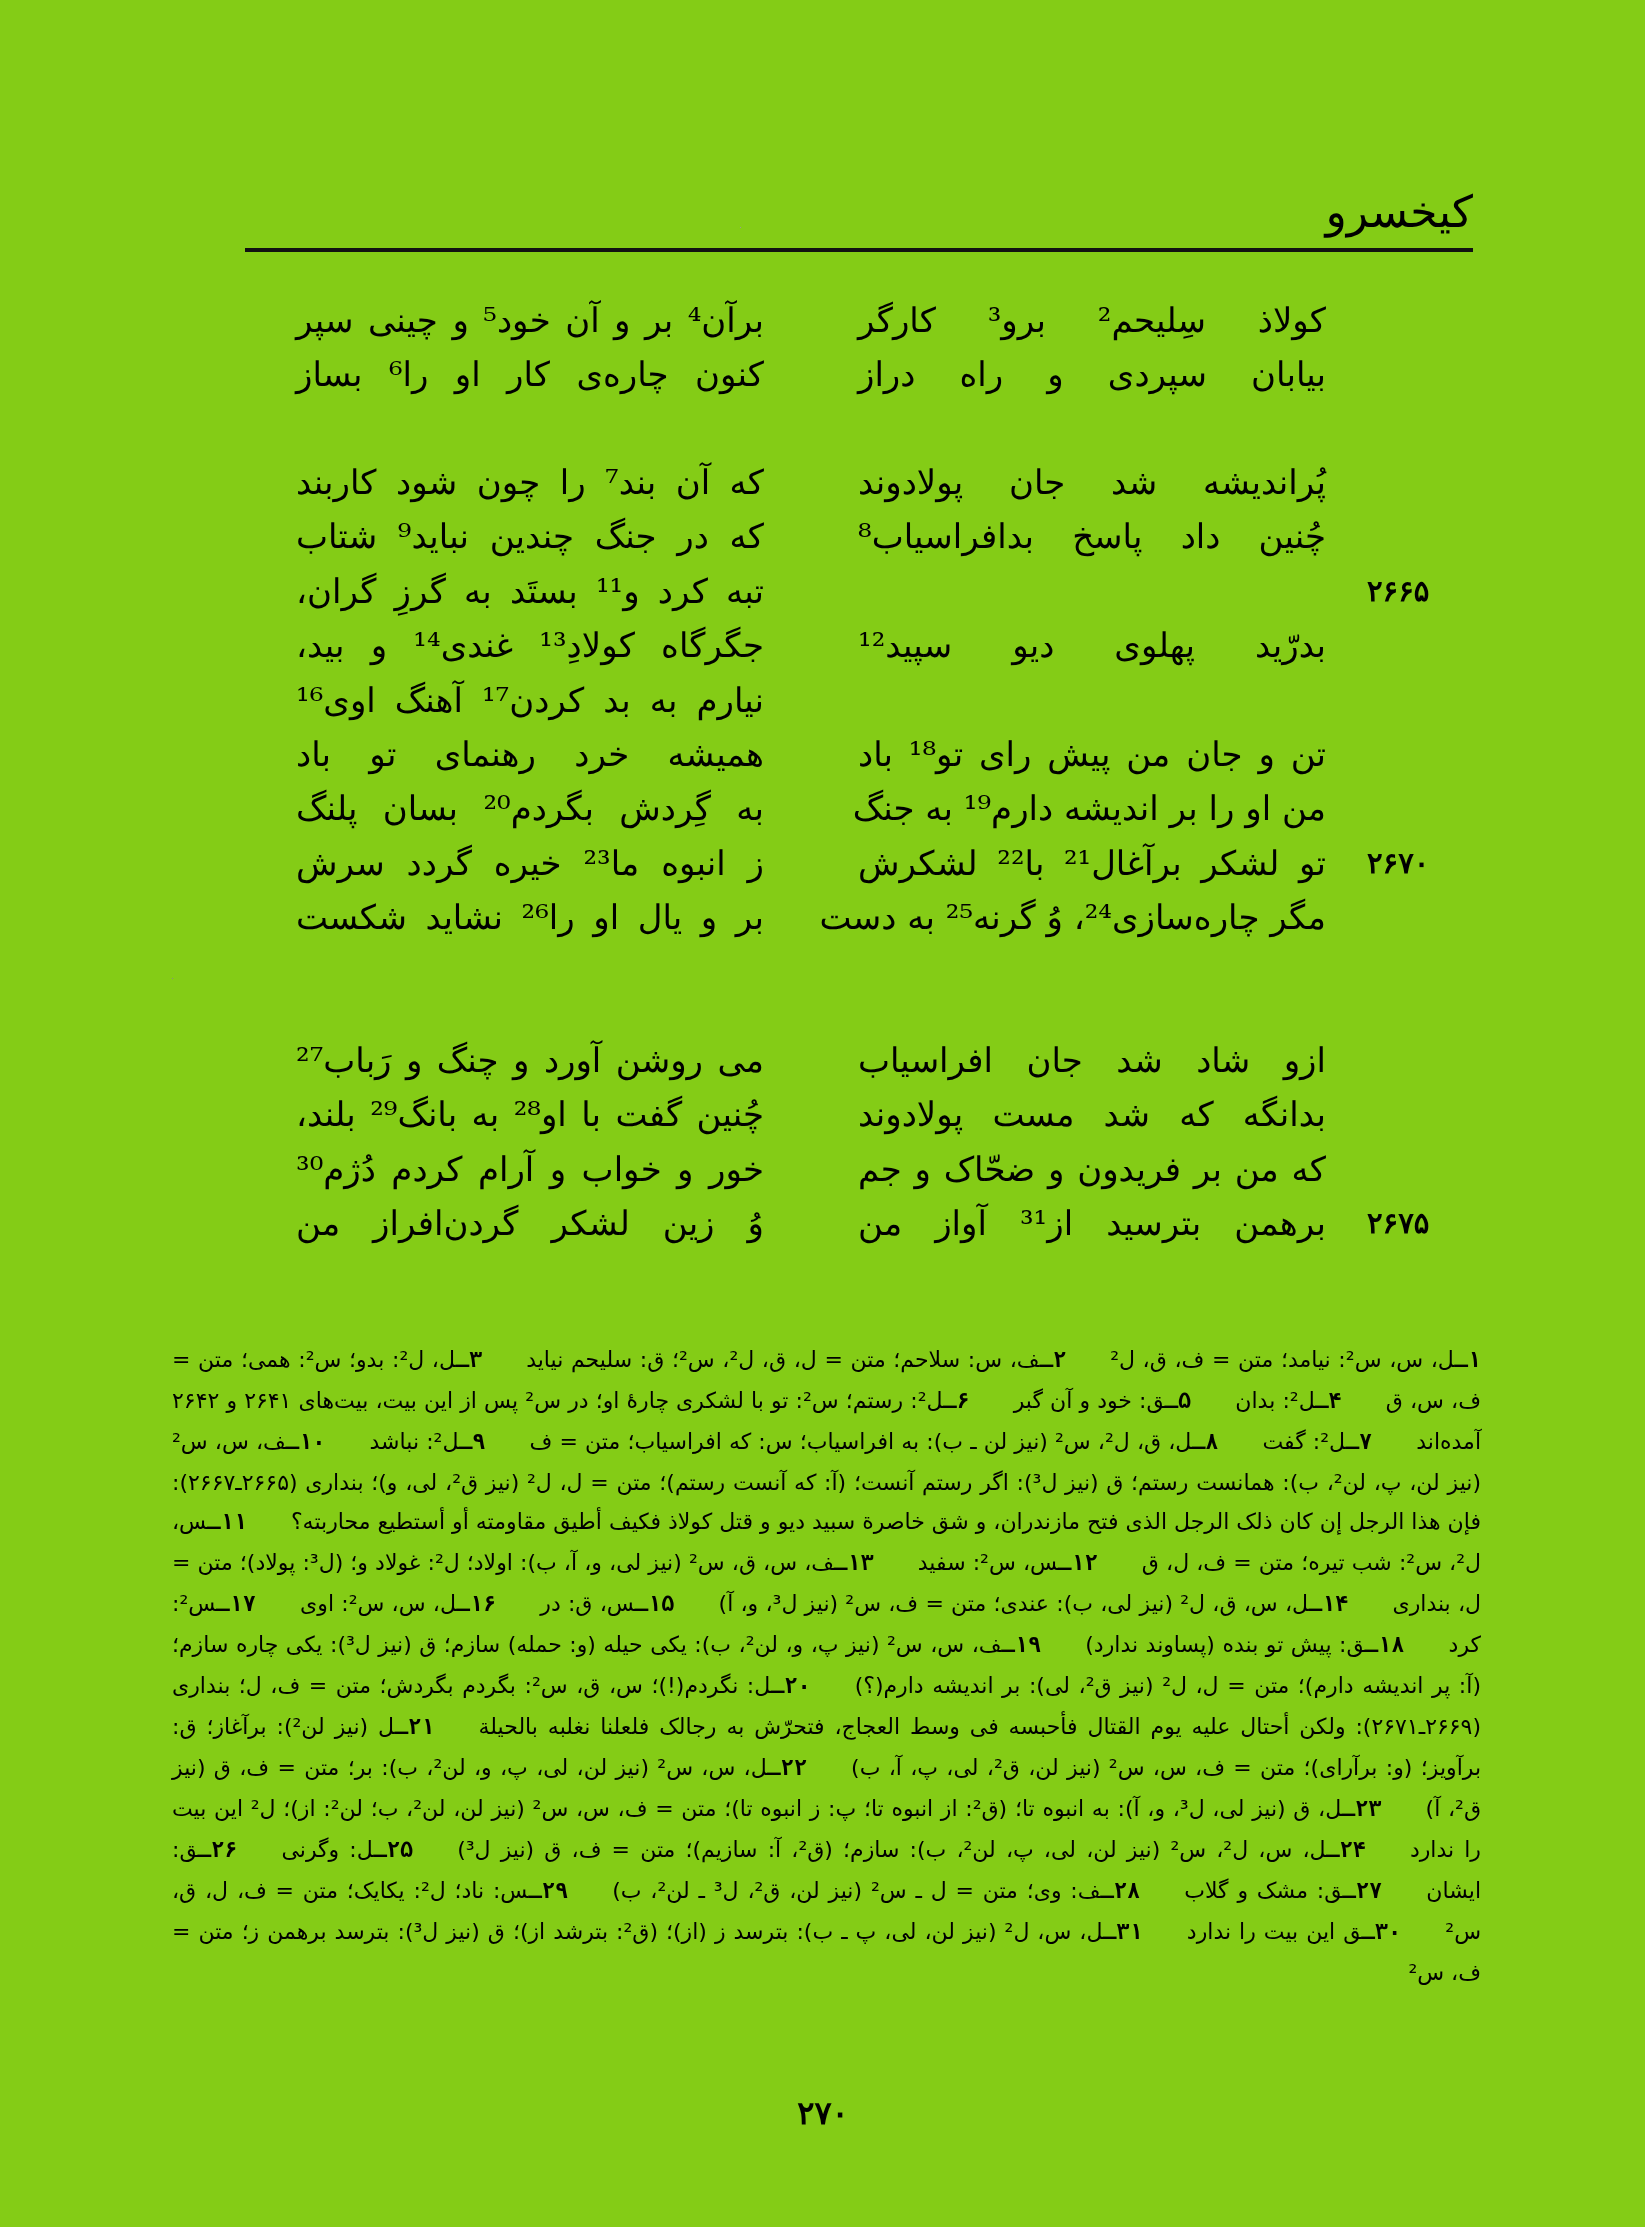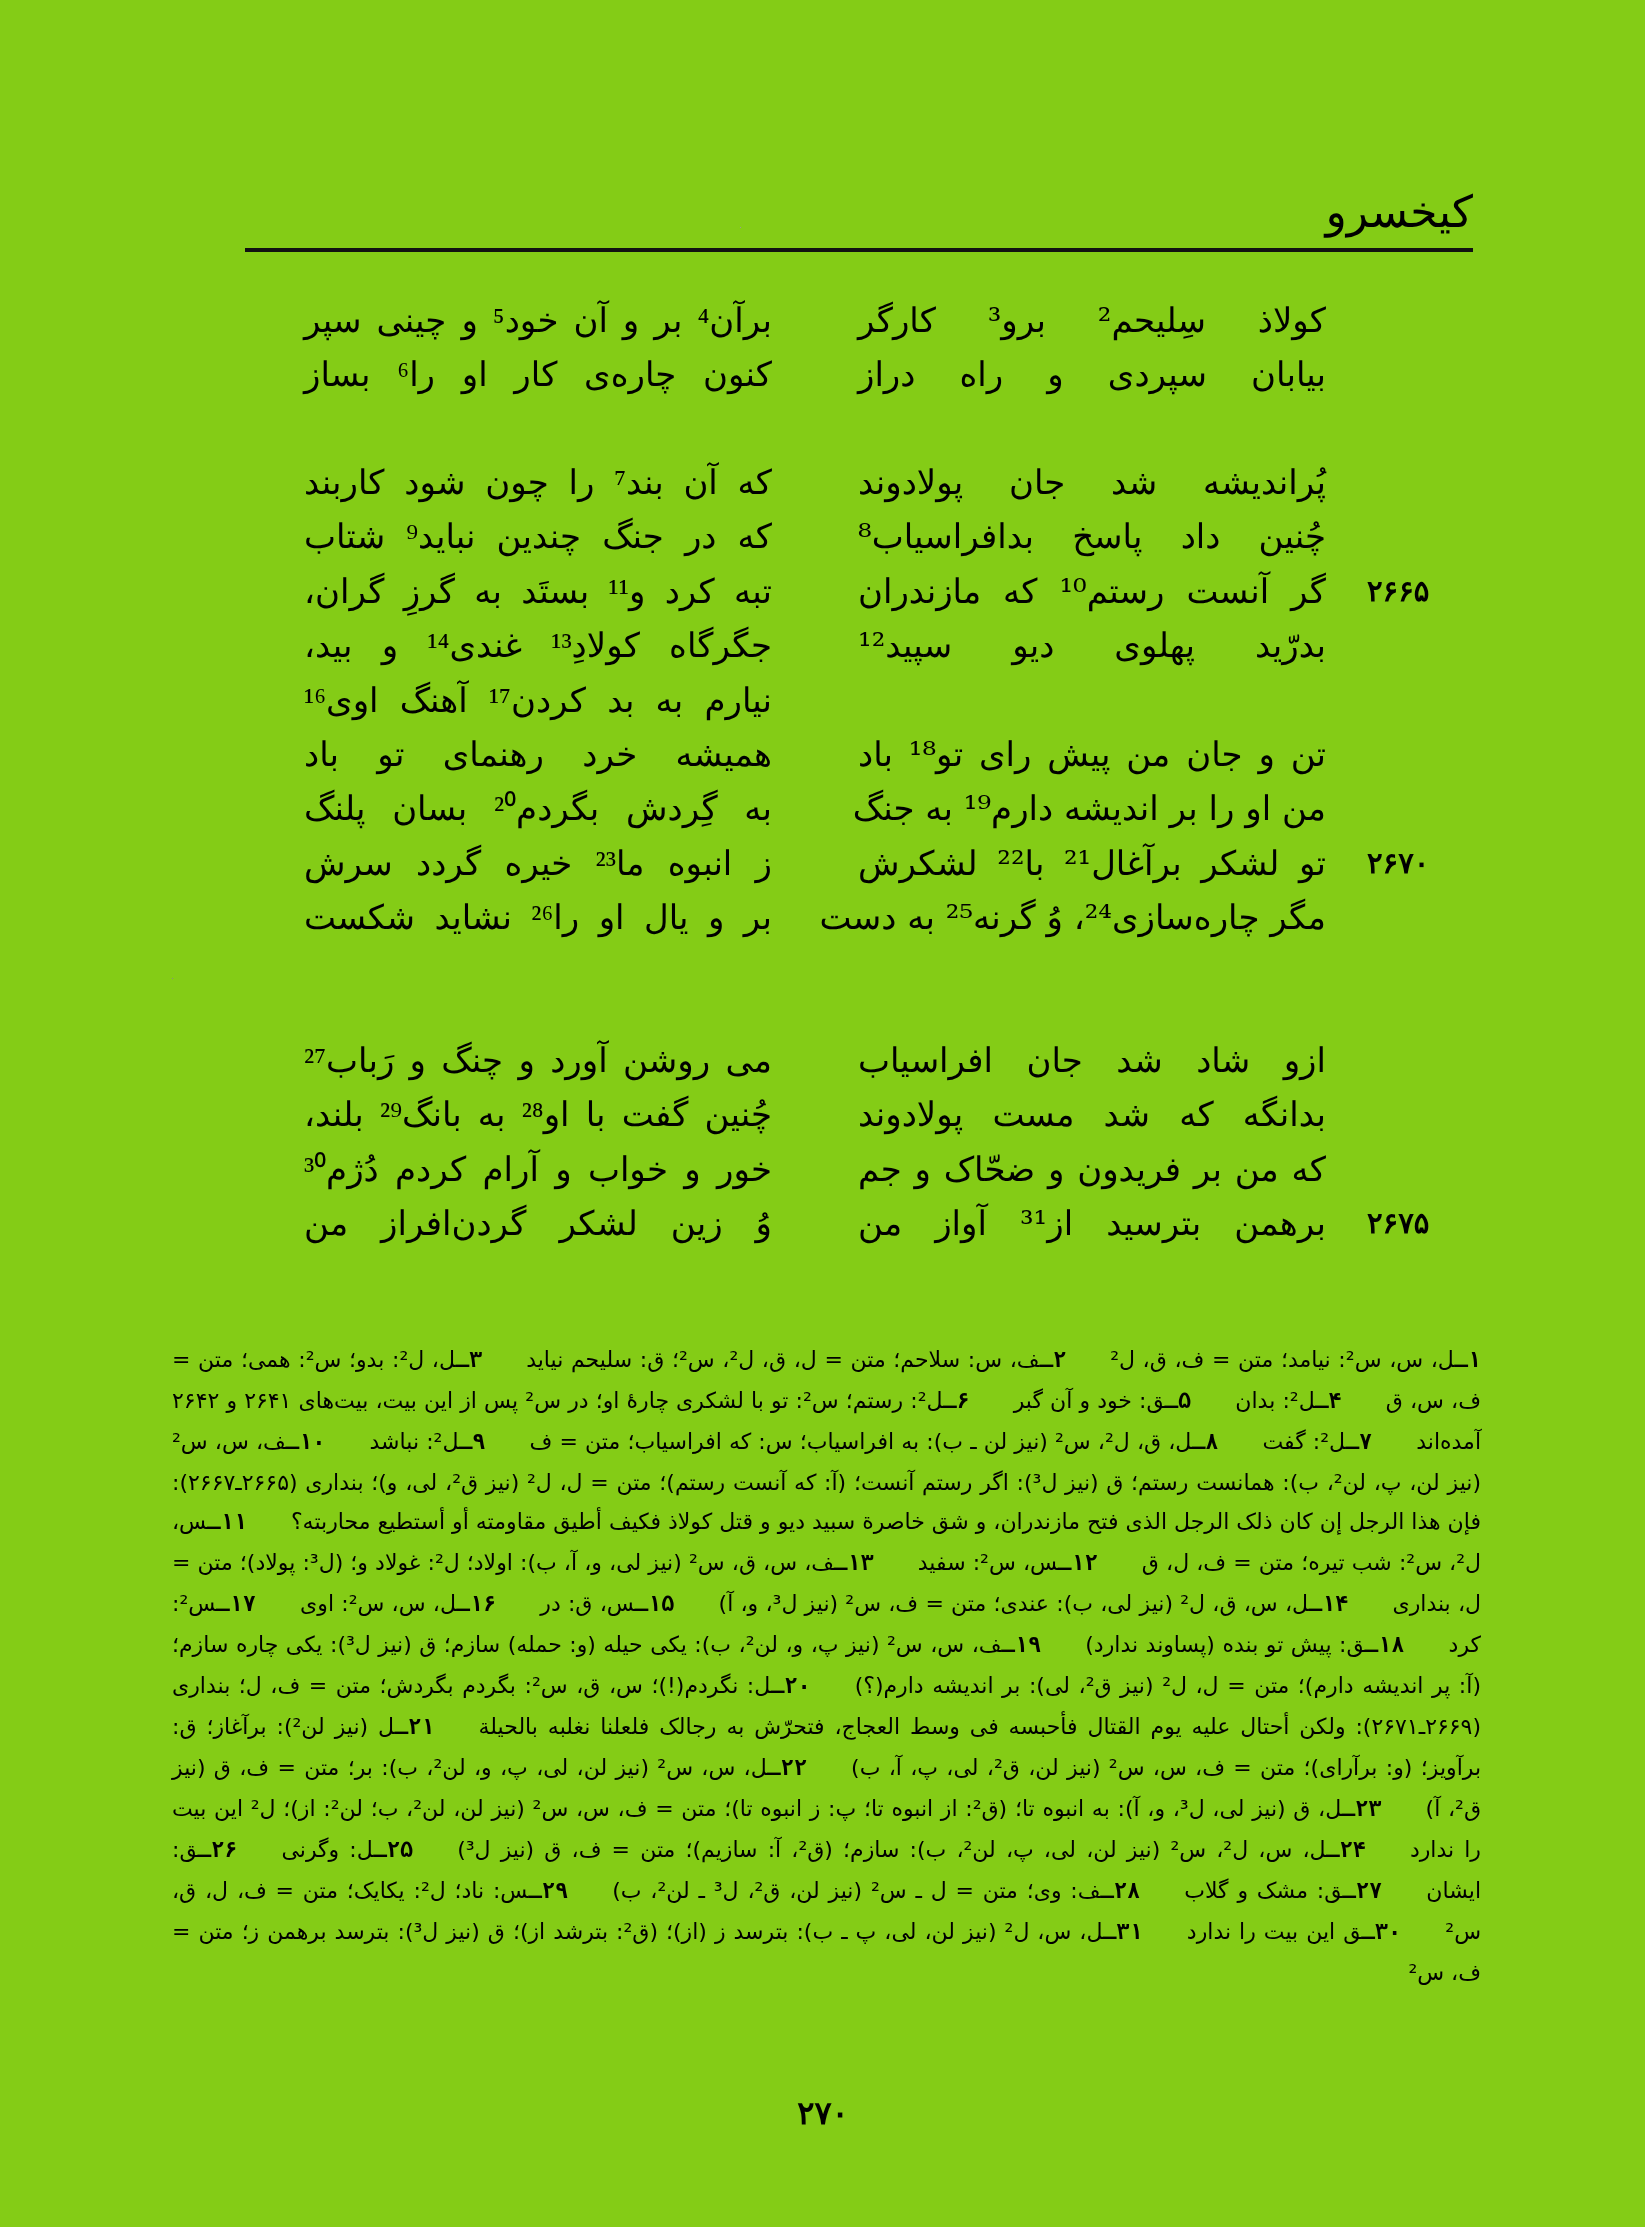--- a/index.html
+++ b/index.html
@@ -8,21 +8,21 @@
   .page { position:absolute; left:0; top:0; width:1645px; height:2227px; background:#84cc16; }
   .running-title { position:absolute; right:172px; top:186px; font-size:44px; direction:rtl;
                    font-family:"DejaVu Serif", serif; }
   .rule { position:absolute; left:245px; right:172px; top:248px; height:4.1px; background:#111; }
   .faint-mark { position:absolute; left:740px; top:227px; width:1.4px; height:1.4px; background:#999; }
   .stanza { position:absolute; left:0; width:1645px; }
   .line { position:absolute; height:55px; width:1645px; }
   .hemi { position:absolute; direction:rtl; font-size:34px; white-space:nowrap; text-align:justify;
           text-align-last:justify; line-height:55px; }
   .hemi-right { left:858px; width:468px; }
-  .hemi-left { left:304px; width:468px;font-family:Liberation Serif, serif; }
+  .hemi-left { left:296px; width:468px; }
   .verse-num { position:absolute; left:1367px; width:83px; direction:rtl; font-size:29px; font-weight:bold;
                line-height:55px; text-align:left; }
   .footnotes { position:absolute; left:172px; width:1309px; top:1340px; direction:rtl; font-size:22px;
                line-height:39px; text-align:justify; font-family:"DejaVu Sans", sans-serif; }
   .fn { display:inline; }
   .fn-num { font-weight:bold; margin-right:27.6px;font-family:Liberation Mono, monospace; }
   .fn-num:first-child { margin-right:0; }
   .page-number { position:absolute; left:778px; top:2094px; width:90px; text-align:center; font-size:32px;
                  font-weight:bold; direction:rtl; }
   .left-dot { position:absolute; left:172px; top:978px; width:1.4px; height:1.4px; background:#888; }
@@ -55,21 +55,20 @@
           <div class="hemi hemi-right">پُراندیشه شد جان پولادوند</div>
           <div class="hemi hemi-left">که آن بند⁷ را چون شود کاربند</div>
         </div>
         <div class="line" style="top: 54px;">
           <div class="verse-num"></div>
           <div class="hemi hemi-right">چُنین داد پاسخ بدافراسیاب⁸</div>
           <div class="hemi hemi-left">که در جنگ چندین نباید⁹ شتاب</div>
         </div>
         <div class="line" style="top: 109px;">
           <div class="verse-num">۲۶۶۵</div>
-          <div class="hemi hemi-right">گر آنست رستم¹⁰ که مازندران</div>
           <div class="hemi hemi-left">تبه کرد و¹¹ بستَد به گرزِ گران،</div>
         </div>
         <div class="line" style="top: 163px;">
           <div class="verse-num"></div>
           <div class="hemi hemi-right">بدرّید پهلوی دیو سپید¹²</div>
           <div class="hemi hemi-left">جگرگاه کولادِ¹³ غندی¹⁴ و بید،</div>
         </div>
         <div class="line" style="top: 218px;">
           <div class="verse-num"></div>
           <div class="hemi hemi-left">نیارم به بد کردن¹⁷ آهنگ اوی¹⁶</div>

